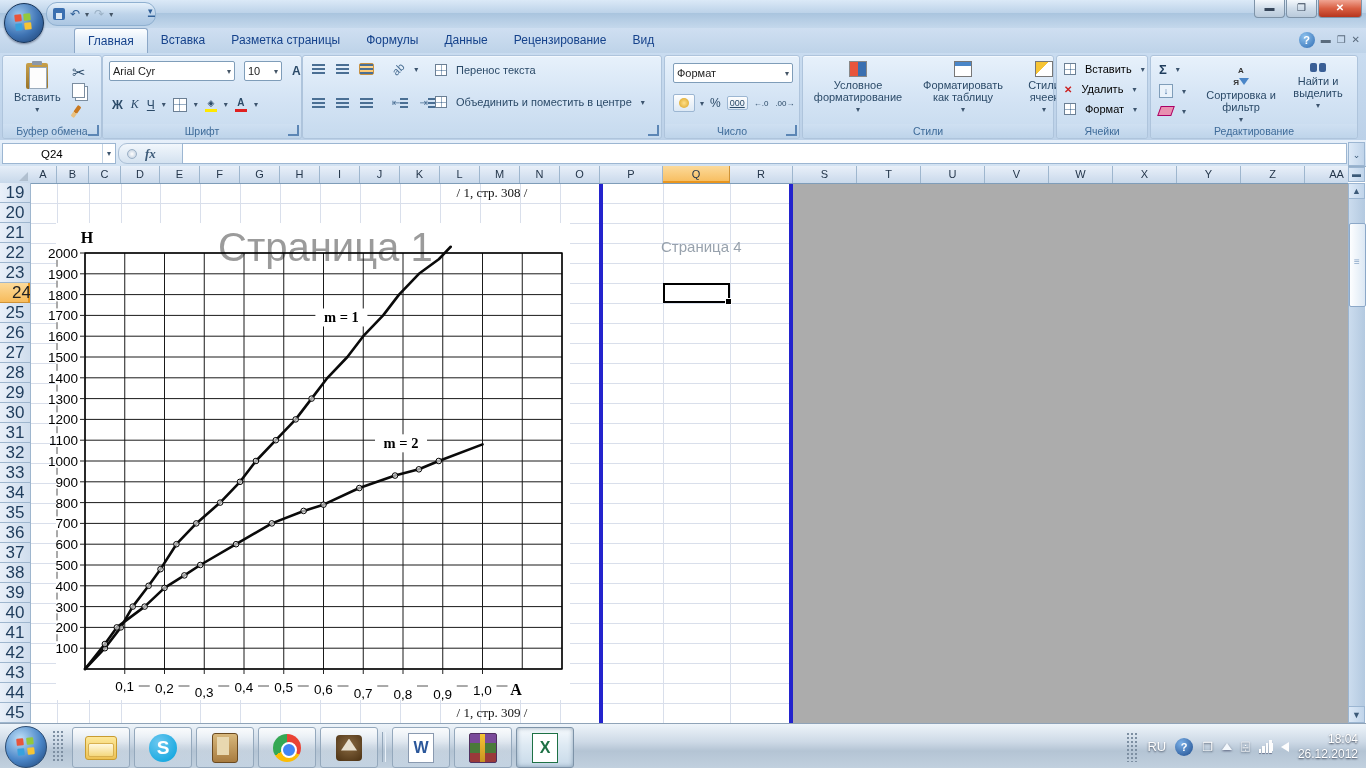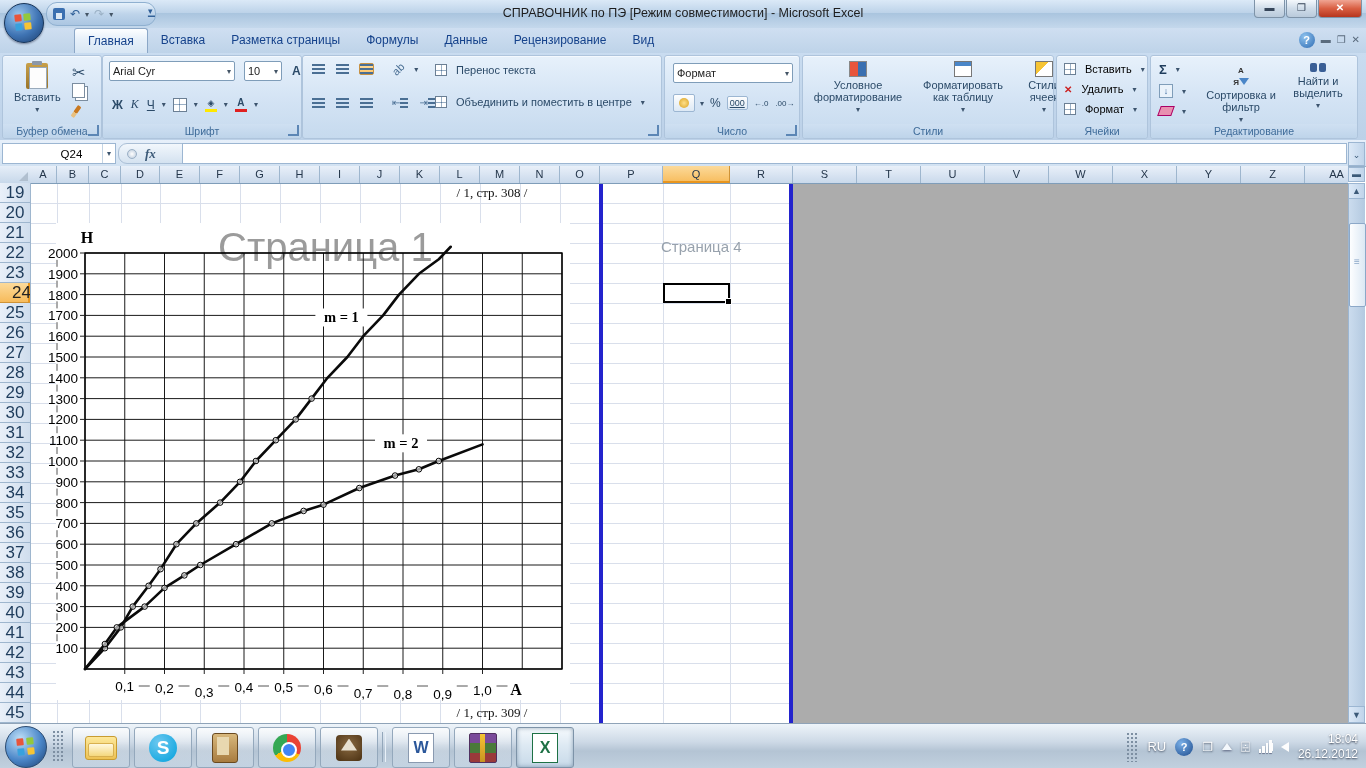--- a/index.html
+++ b/index.html
@@ -79,21 +79,21 @@
   
   .ic-paste{width:22px;height:26px;background:linear-gradient(#c8a04a,#9a7428);border-radius:2px;position:relative;}
   .ic-paste:after{content:"";position:absolute;left:3px;top:4px;width:16px;height:20px;background:#fdfdfd;border:1px solid #9ab;}
   .ic-paste:before{content:"";position:absolute;left:6px;top:-2px;width:10px;height:4px;background:#8a97a8;border-radius:1px;}
   .ic-copy{position:relative;width:11px;height:13px;background:#fff;border:1px solid #7b8da0;box-shadow:3px 3px 0 -1px #fff,3px 3px 0 0 #7b8da0;}
   .ic-brush{width:4px;height:13px;background:linear-gradient(#c87820 60%,#e8c080 60%);transform:rotate(35deg);border-radius:1px;}
   
   #fbar{position:absolute;left:0;top:140px;width:1366px;height:26px;
     background:linear-gradient(#e7f0fa,#d2e2f2);border-bottom:1px solid #96b0ca;}
   #namebox{position:absolute;left:2px;top:3px;width:112px;height:19px;background:#fff;border:1px solid #9cb6d2;
-    font-size:11.5px;display:flex;align-items:center;text-align:center;}
+    font-size:11.5px;display:flex;align-items:center;}
   #namebox .val{flex:1;padding-left:38px;}
   #namebox .da{border-left:1px solid #c4d4e4;height:100%;display:flex;align-items:center;padding:0 4px;}
   #fx-capsule{position:absolute;left:118px;top:3px;width:60px;height:19px;border-radius:9px;
     background:linear-gradient(#f2f7fc,#d4e2f0);border:1px solid #aabfd6;display:flex;align-items:center;gap:8px;padding:0 8px;}
   #fx-capsule .dot{width:8px;height:8px;border-radius:50%;background:radial-gradient(#fff,#b8c8da);border:1px solid #9ab0c6;}
   .fx{font-family:"Liberation Serif",serif;font-style:italic;font-weight:bold;font-size:13px;color:#3c5a78;}
   #formula-input{position:absolute;left:182px;top:3px;width:1163px;height:19px;background:#fff;border:1px solid #9cb6d2;}
   
   #corner{position:absolute;left:0;top:166px;width:30px;height:17px;background:linear-gradient(#e6eef8,#c7d8ea);
     border-right:1px solid #9eb6ce;border-bottom:1px solid #7f9db9;}
@@ -165,21 +165,20 @@
   .spk{width:0;height:0;border-top:5px solid transparent;border-bottom:5px solid transparent;border-right:8px solid #fdfdfd;position:relative;}
   .spk:before{content:"";position:absolute;left:-12px;top:-4px;width:4px;height:8px;background:#fdfdfd;}
   #clock{text-align:right;font-size:12px;line-height:15px;text-shadow:0 1px 2px rgba(10,20,40,.8);padding-right:4px;}
 </style>
 </head>
 <body>
 
 <div id="screen">
 
   <div id="titlebar">
-    <div id="title-text">СПРАВОЧНИК по ПЭ  [Режим совместимости]  -  Microsoft Excel</div>
     <div id="winbtns">
       <div class="wbtn">▬</div>
       <div class="wbtn">❐</div>
       <div class="wbtn close">✕</div>
     </div>
   </div>
   <div id="orb">
       <div class="flag">
         <i></i>
         <i></i>

